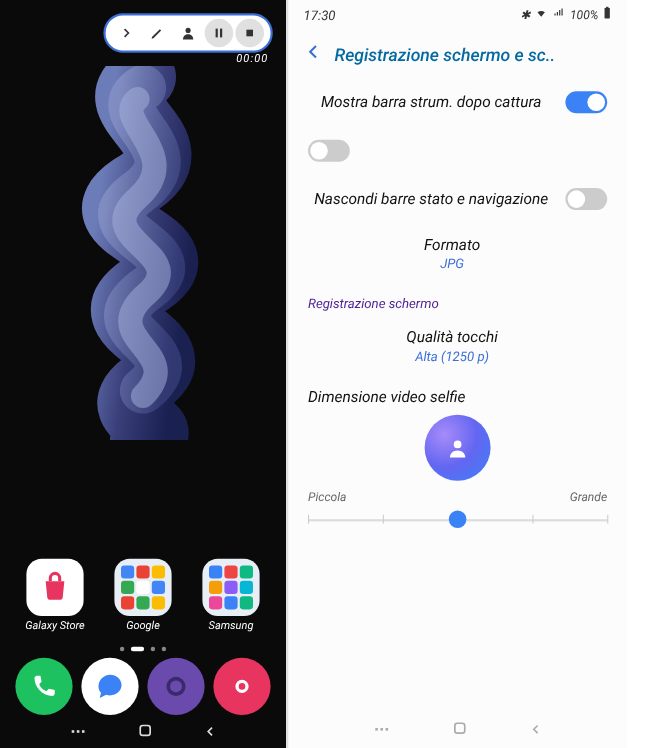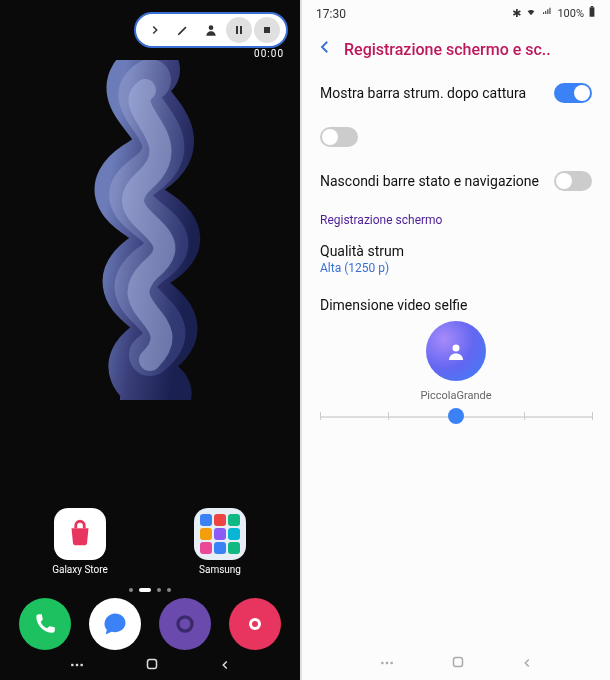--- a/index.html
+++ b/index.html
@@ -4,22 +4,22 @@
   <style>
     * { margin: 0; padding: 0; box-sizing: border-box; }
     body {
       width: 610px;
       height: 680px;
       display: flex;
       font-family: -apple-system, BlinkMacSystemFont, 'Segoe UI', Roboto, sans-serif;
       background: #fff;
       overflow: hidden;
     }
-    .panel { height: 100%; position: relative; }
-    .left { width: 302px; background: #0a0a0a; border-right: 2px solid #e0e0e0; }
+    .panel { height: 100%; position: relative; font-style: italic; }
+    .left { width: 262px; background: #0a0a0a; border-right: 2px solid #e0e0e0; }
     .right { width: 308px; background: #fcfcfc; display: flex; flex-direction: column; }
 
     
     .rec-toolbar {
       position: absolute;
       top: 12px;
       right: 12px;
       background: #fff;
       border: 2px solid #3b6fd6;
       border-radius: 18px;
@@ -111,29 +111,29 @@
       display: flex; justify-content: space-between; align-items: center;
       padding: 6px 14px; font-size: 12px; color: #333;
     }
     .status-icons { display: flex; gap: 4px; align-items: center; font-size: 11px; }
 
     .header {
       display: flex; align-items: center; gap: 10px;
       padding: 10px 14px;
     }
     .back { color: #3b6fd6; font-size: 20px; cursor: pointer; }
-    .title { color: #be185d; font-size: 16px; font-weight: 500; overflow: hidden; text-overflow: ellipsis; white-space: nowrap; }
+    .title { color: #0369a1; font-size: 16px; font-weight: 500; overflow: hidden; text-overflow: ellipsis; white-space: nowrap; }
 
     .settings { flex: 1; overflow-y: auto; }
     .row {
       display: flex; justify-content: space-between; align-items: center;
       padding: 12px 18px;
       cursor: pointer;
     }
-    .row-text { flex: 1; padding-right: 10px; }
+    .row-text { flex: 1; padding-right: 10px; text-align: center; }
     .row-label { font-size: 14px; color: #111; }
     .row-sub { font-size: 12px; color: #3b6fd6; margin-top: 2px; }
     .section-header {
       padding: 10px 18px 4px;
       font-size: 12px; color: #4c1d95;
     }
 
     .toggle {
       width: 38px; height: 20px; border-radius: 10px;
       background: #ccc; position: relative;
@@ -150,21 +150,21 @@
     .selfie-section { padding: 10px 18px; }
     .selfie-preview {
       display: flex; justify-content: center; margin: 8px 0;
     }
     .selfie-circle {
       width: 60px; height: 60px; border-radius: 50%;
       background: radial-gradient(circle at 30% 30%, #a78bfa, #6366f1, #3b82f6);
       display: flex; align-items: center; justify-content: center;
       color: #fff;
     }
-    .slider-labels { display: flex; justify-content: center; font-size: 11px; color: #666; margin-top: 6px; }
+    .slider-labels { display: flex; justify-content: space-between; font-size: 11px; color: #666; margin-top: 6px; }
     .slider-track {
       position: relative; height: 20px; margin: 4px 0;
       display: flex; align-items: center;
     }
     .slider-line { position: absolute; left: 0; right: 0; top: 50%; height: 2px; background: #ddd; }
     .slider-tick { position: absolute; top: 50%; width: 1px; height: 8px; background: #ccc; transform: translateY(-50%); }
     .slider-thumb {
       position: absolute; left: 50%; top: 50%;
       width: 16px; height: 16px; border-radius: 50%;
       background: #3b82f6; transform: translate(-50%,-50%);
@@ -241,20 +241,36 @@
 
   <div class="app-grid">
     <div class="app">
       <div class="app-icon" style="background:#fff">
         <svg width="34" height="34" viewBox="0 0 24 24">
             <path d="M6 8h12l-1 10a2 2 0 0 1-2 2H9a2 2 0 0 1-2-2L6 8z" fill="#e8355f"></path>
             <path d="M9 8V6a3 3 0 0 1 6 0v2" fill="none" stroke="#e8355f" stroke-width="2"></path>
           </svg>
       </div>
       <span class="app-label">Galaxy Store</span>
+    </div>
+    <div class="app">
+      <div class="app-icon" style="background:#e8eef5">
+        <div class="folder-grid">
+          <div class="mini" style="background:#4285f4"></div>
+            <div class="mini" style="background:#ea4335"></div>
+            <div class="mini" style="background:#fbbc04"></div>
+          <div class="mini" style="background:#34a853"></div>
+            <div class="mini" style="background:#fff"></div>
+            <div class="mini" style="background:#4285f4"></div>
+          <div class="mini" style="background:#ea4335"></div>
+            <div class="mini" style="background:#34a853"></div>
+            <div class="mini" style="background:#fbbc04"></div>
+        </div>
+      </div>
+      <span class="app-label">Google</span>
     </div>
     <div class="app">
       <div class="app-icon" style="background:#e8eef5">
         <div class="folder-grid">
           <div class="mini" style="background:#3b82f6"></div>
             <div class="mini" style="background:#ef4444"></div>
             <div class="mini" style="background:#10b981"></div>
           <div class="mini" style="background:#f59e0b"></div>
             <div class="mini" style="background:#8b5cf6"></div>
             <div class="mini" style="background:#06b6d4"></div>
@@ -367,27 +383,33 @@
       <div class="toggle"></div>
     </div>
 
     <div class="row">
       <div class="row-text">
           <div class="row-label">Nascondi barre stato e navigazione</div>
         </div>
       <div class="toggle"></div>
     </div>
 
-
-    <div class="section-header">Registrazione schermo</div>
-
-
     <div class="row">
       <div class="row-text">
-        <div class="row-label">Qualità strum</div>
+        <div class="row-label">Formato</div>
+        <div class="row-sub">JPG</div>
+      </div>
+    </div>
+
+    <div class="section-header">Registrazione schermo</div>
+
+
+    <div class="row">
+      <div class="row-text">
+        <div class="row-label">Qualità tocchi</div>
         <div class="row-sub">Alta (1250 p)</div>
       </div>
     </div>
 
     <div class="selfie-section">
       <div class="row-label" style="margin-bottom:6px">Dimensione video selfie</div>
       <div class="selfie-preview">
         <div class="selfie-circle">
           <svg width="24" height="24" viewBox="0 0 24 24">
               <circle cx="12" cy="9" r="3.5" fill="#fff"></circle>

